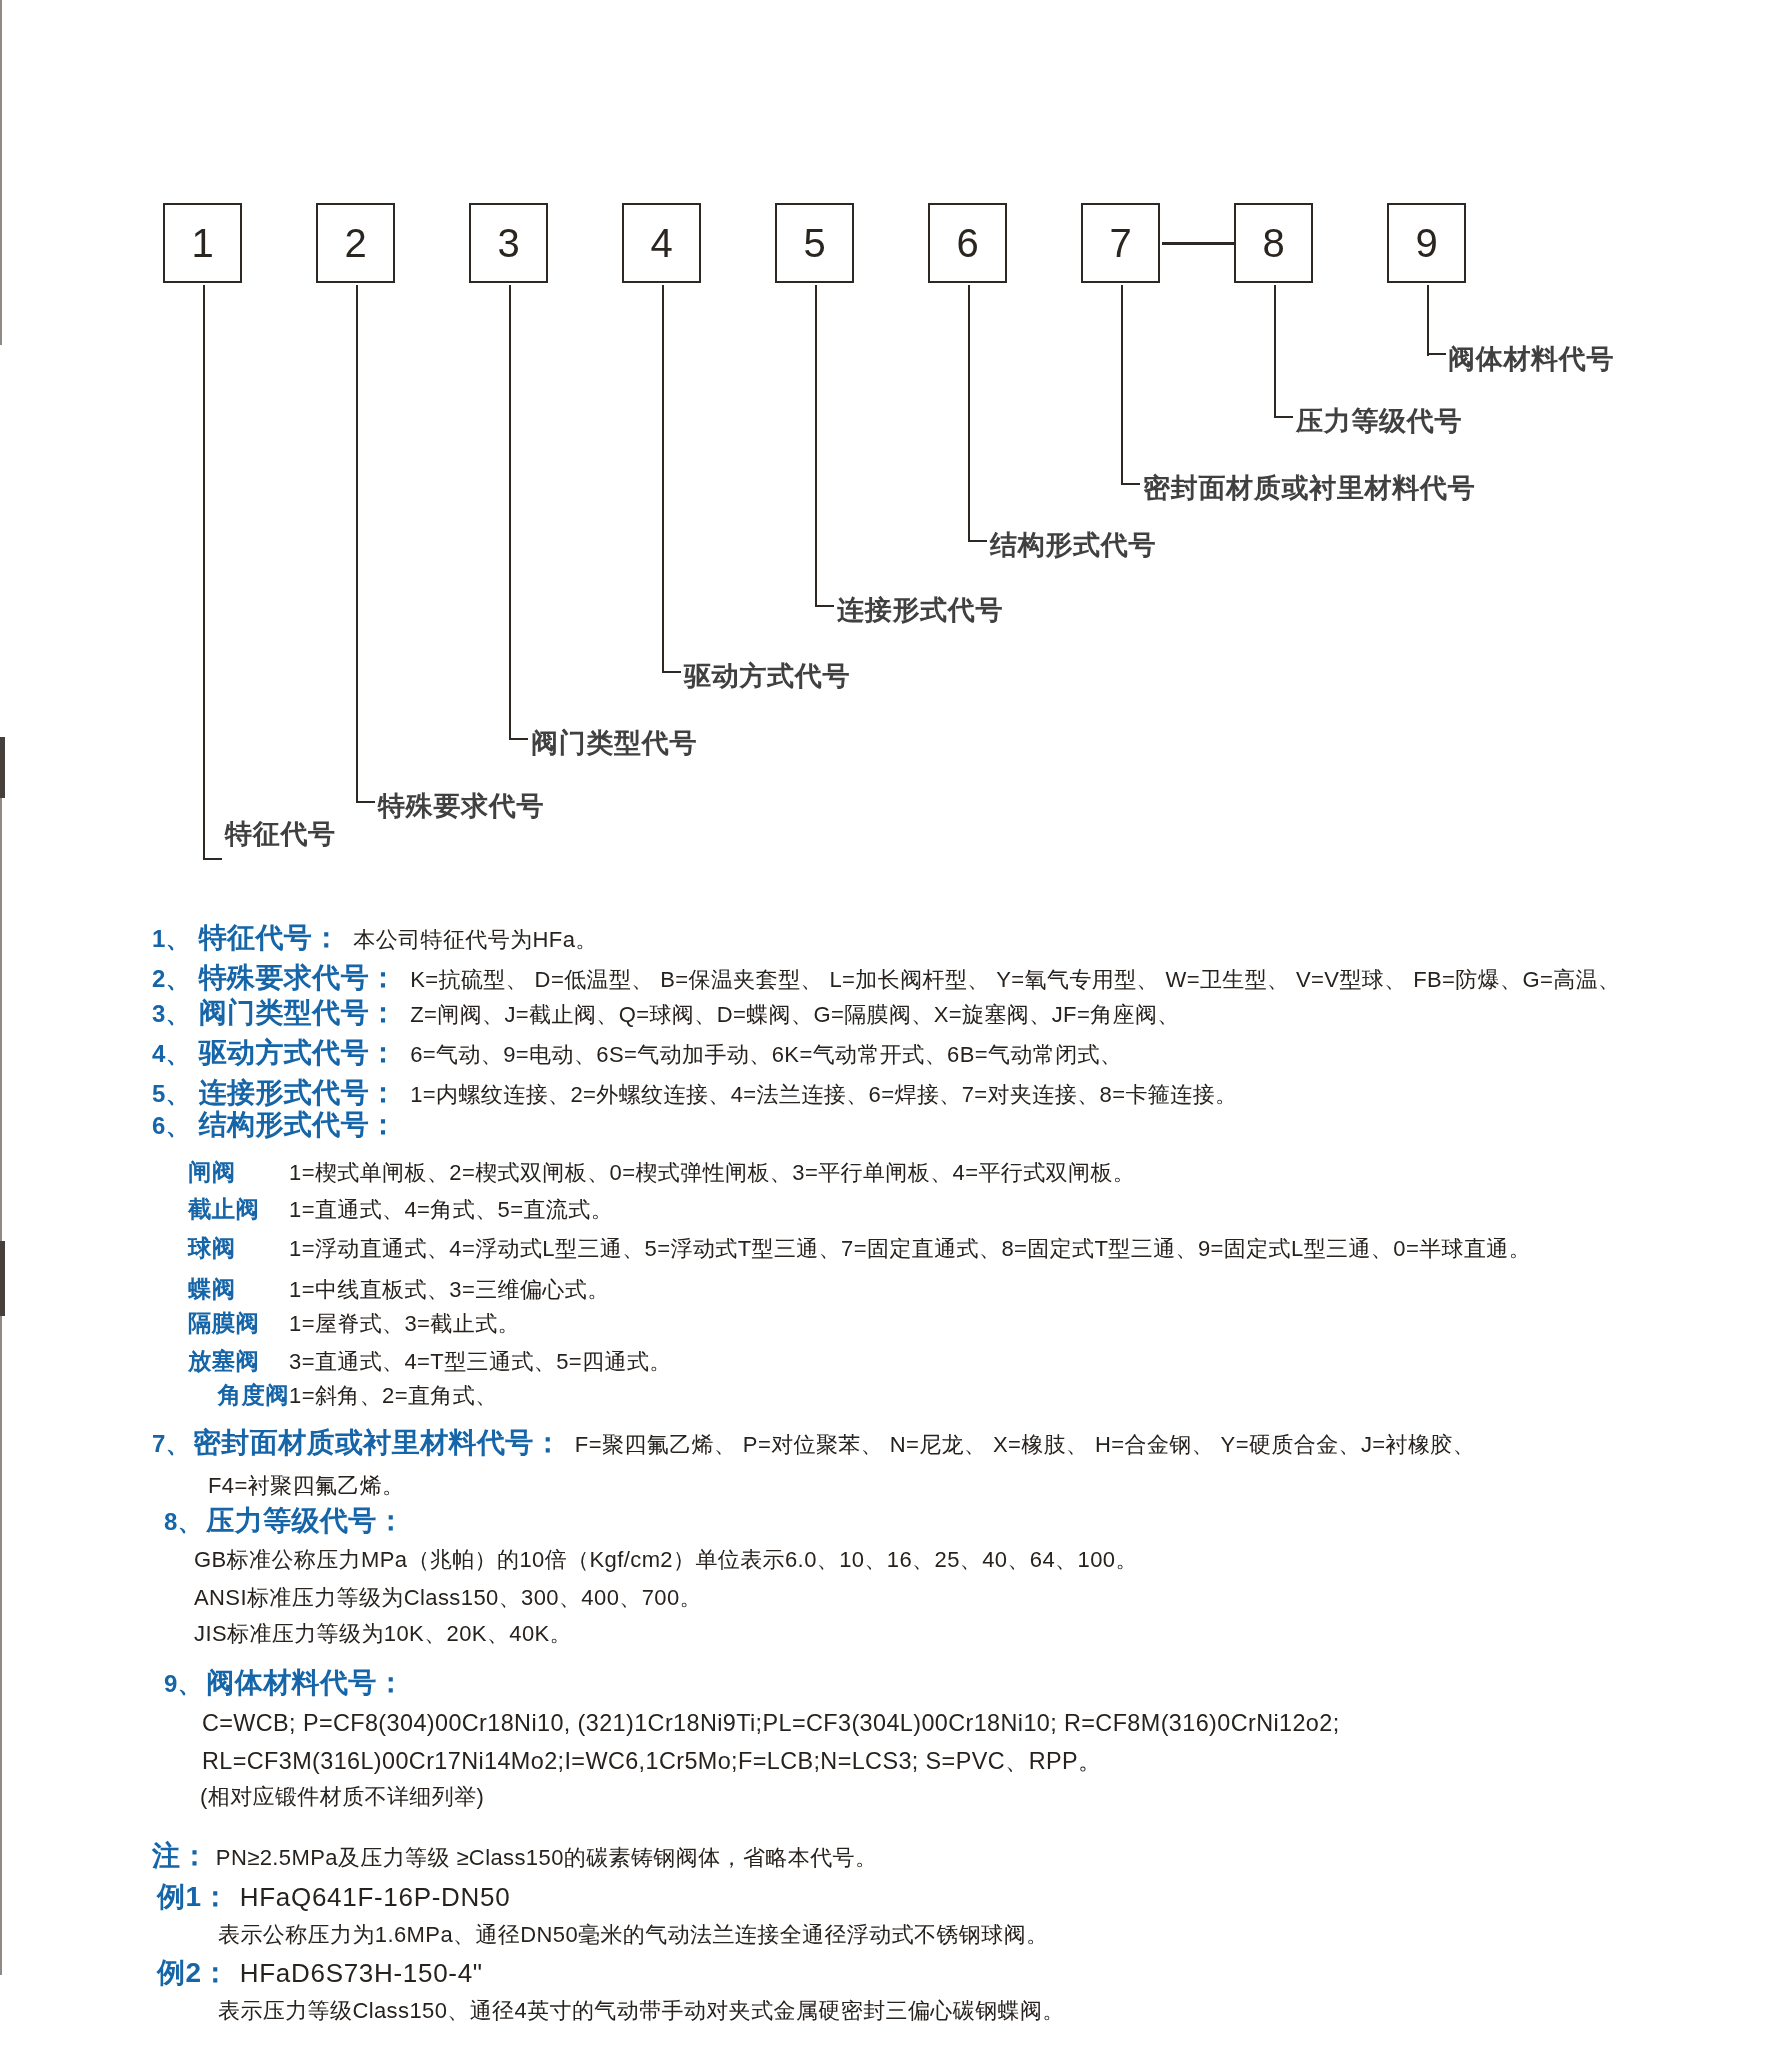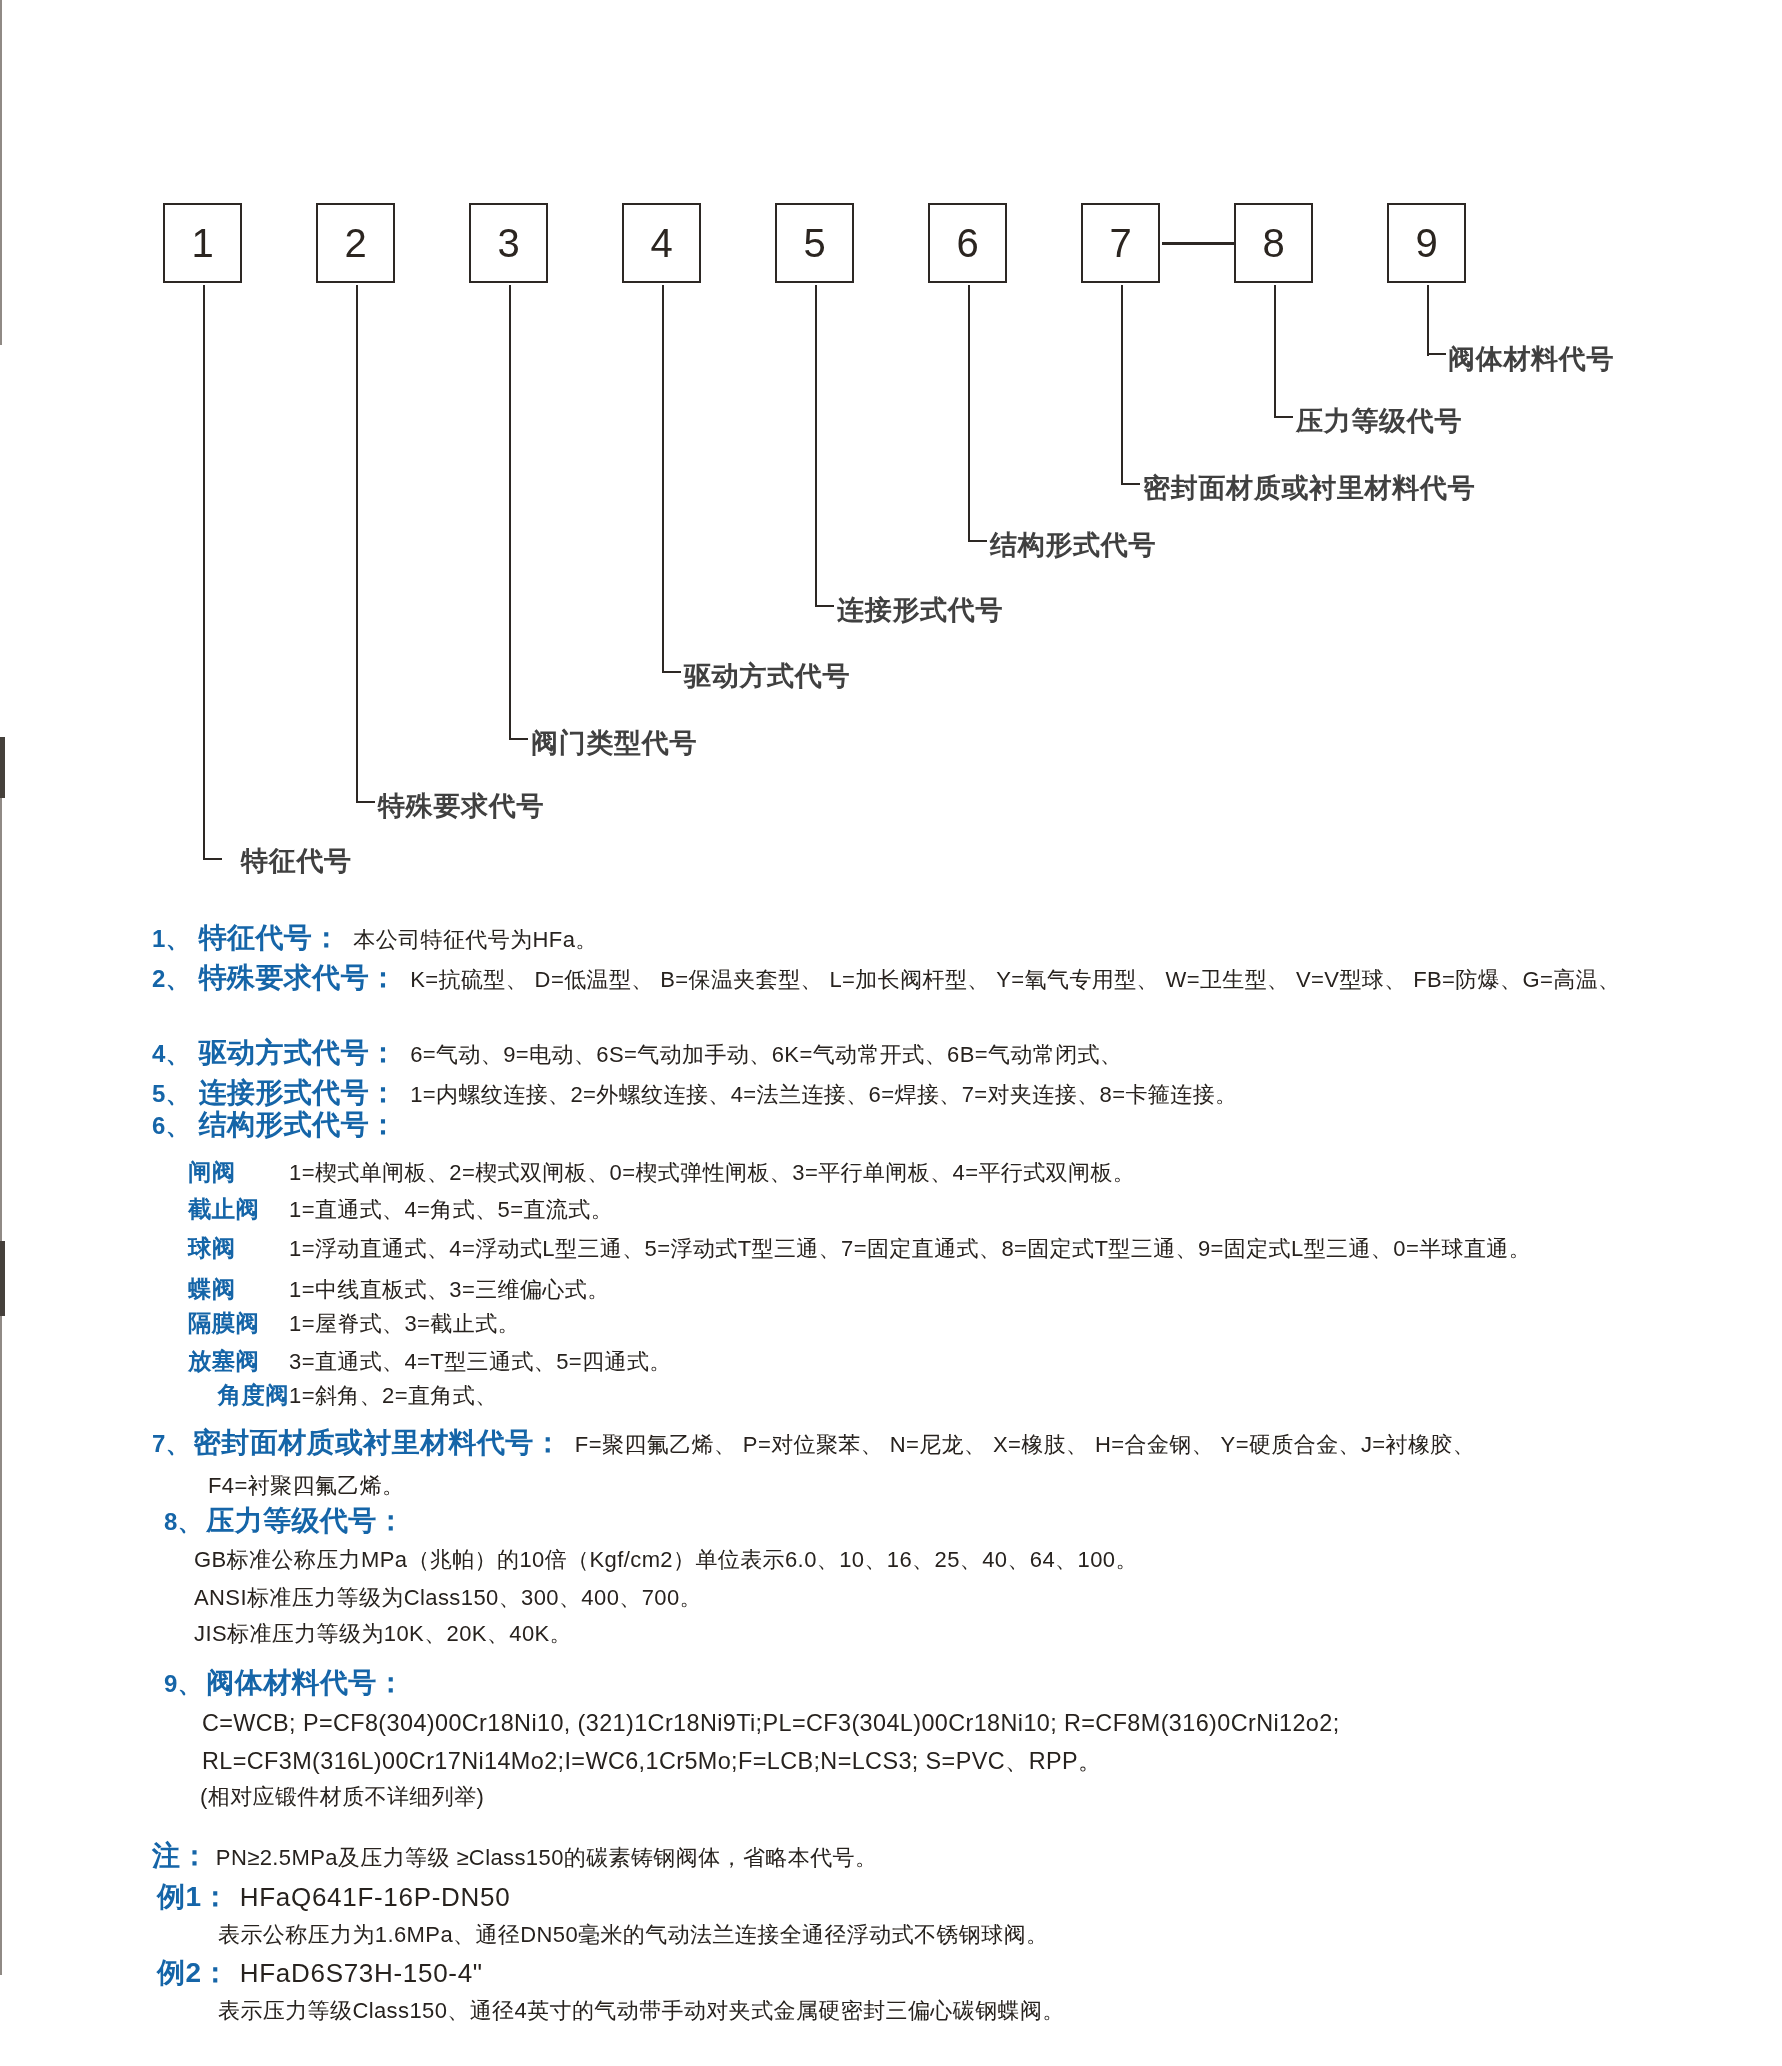--- a/index.html
+++ b/index.html
@@ -89,36 +89,39 @@
   <div class="tick" style="left:203px;top:858px;"></div>
   <div class="tick" style="left:356px;top:801px;"></div>
   <div class="tick" style="left:509px;top:738px;"></div>
   <div class="tick" style="left:662px;top:671px;"></div>
   <div class="tick" style="left:815px;top:605px;"></div>
   <div class="tick" style="left:968px;top:540px;"></div>
   <div class="tick" style="left:1121px;top:483px;"></div>
   <div class="tick" style="left:1274px;top:416px;"></div>
   <div class="tick" style="left:1427px;top:353px;"></div>
 
-  <div class="dlabel" style="left:225px;top:843px;margin-left:16px;">特征代号</div>
+  <div class="dlabel" style="left:225px;top:816px;">特征代号</div>
   <div class="dlabel" style="left:378px;top:788px;">特殊要求代号</div>
   <div class="dlabel" style="left:531px;top:725px;">阀门类型代号</div>
   <div class="dlabel" style="left:684px;top:658px;">驱动方式代号</div>
   <div class="dlabel" style="left:837px;top:592px;">连接形式代号</div>
   <div class="dlabel" style="left:990px;top:527px;">结构形式代号</div>
   <div class="dlabel" style="left:1143px;top:470px;">密封面材质或衬里材料代号</div>
   <div class="dlabel" style="left:1296px;top:403px;">压力等级代号</div>
   <div class="dlabel" style="left:1448px;top:341px;">阀体材料代号</div>
 
   <div class="row" style="left:152px;top:924px;">
     <span class="num">1、</span><span class="lbl">特征代号：</span><span class="content">本公司特征代号为HFa。</span>
   </div>
   <div class="row" style="left:152px;top:964px;">
     <span class="num">2、</span><span class="lbl">特殊要求代号：</span><span class="content">K=抗硫型、 D=低温型、 B=保温夹套型、 L=加长阀杆型、 Y=氧气专用型、 W=卫生型、 V=V型球、 FB=防爆、G=高温、</span>
   </div>
+  <div class="row" style="left:152px;top:999px;">
+    <span class="num">3、</span><span class="lbl">阀门类型代号：</span><span class="content">Z=闸阀、J=截止阀、Q=球阀、D=蝶阀、G=隔膜阀、X=旋塞阀、JF=角座阀、</span>
+  </div>
   <div class="row" style="left:152px;top:1039px;">
     <span class="num">4、</span><span class="lbl">驱动方式代号：</span><span class="content">6=气动、9=电动、6S=气动加手动、6K=气动常开式、6B=气动常闭式、</span>
   </div>
   <div class="row" style="left:152px;top:1079px;">
     <span class="num">5、</span><span class="lbl">连接形式代号：</span><span class="content">1=内螺纹连接、2=外螺纹连接、4=法兰连接、6=焊接、7=对夹连接、8=卡箍连接。</span>
   </div>
   <div class="row" style="left:152px;top:1111px;">
     <span class="num">6、</span><span class="lbl">结构形式代号：</span>
   </div>
 

